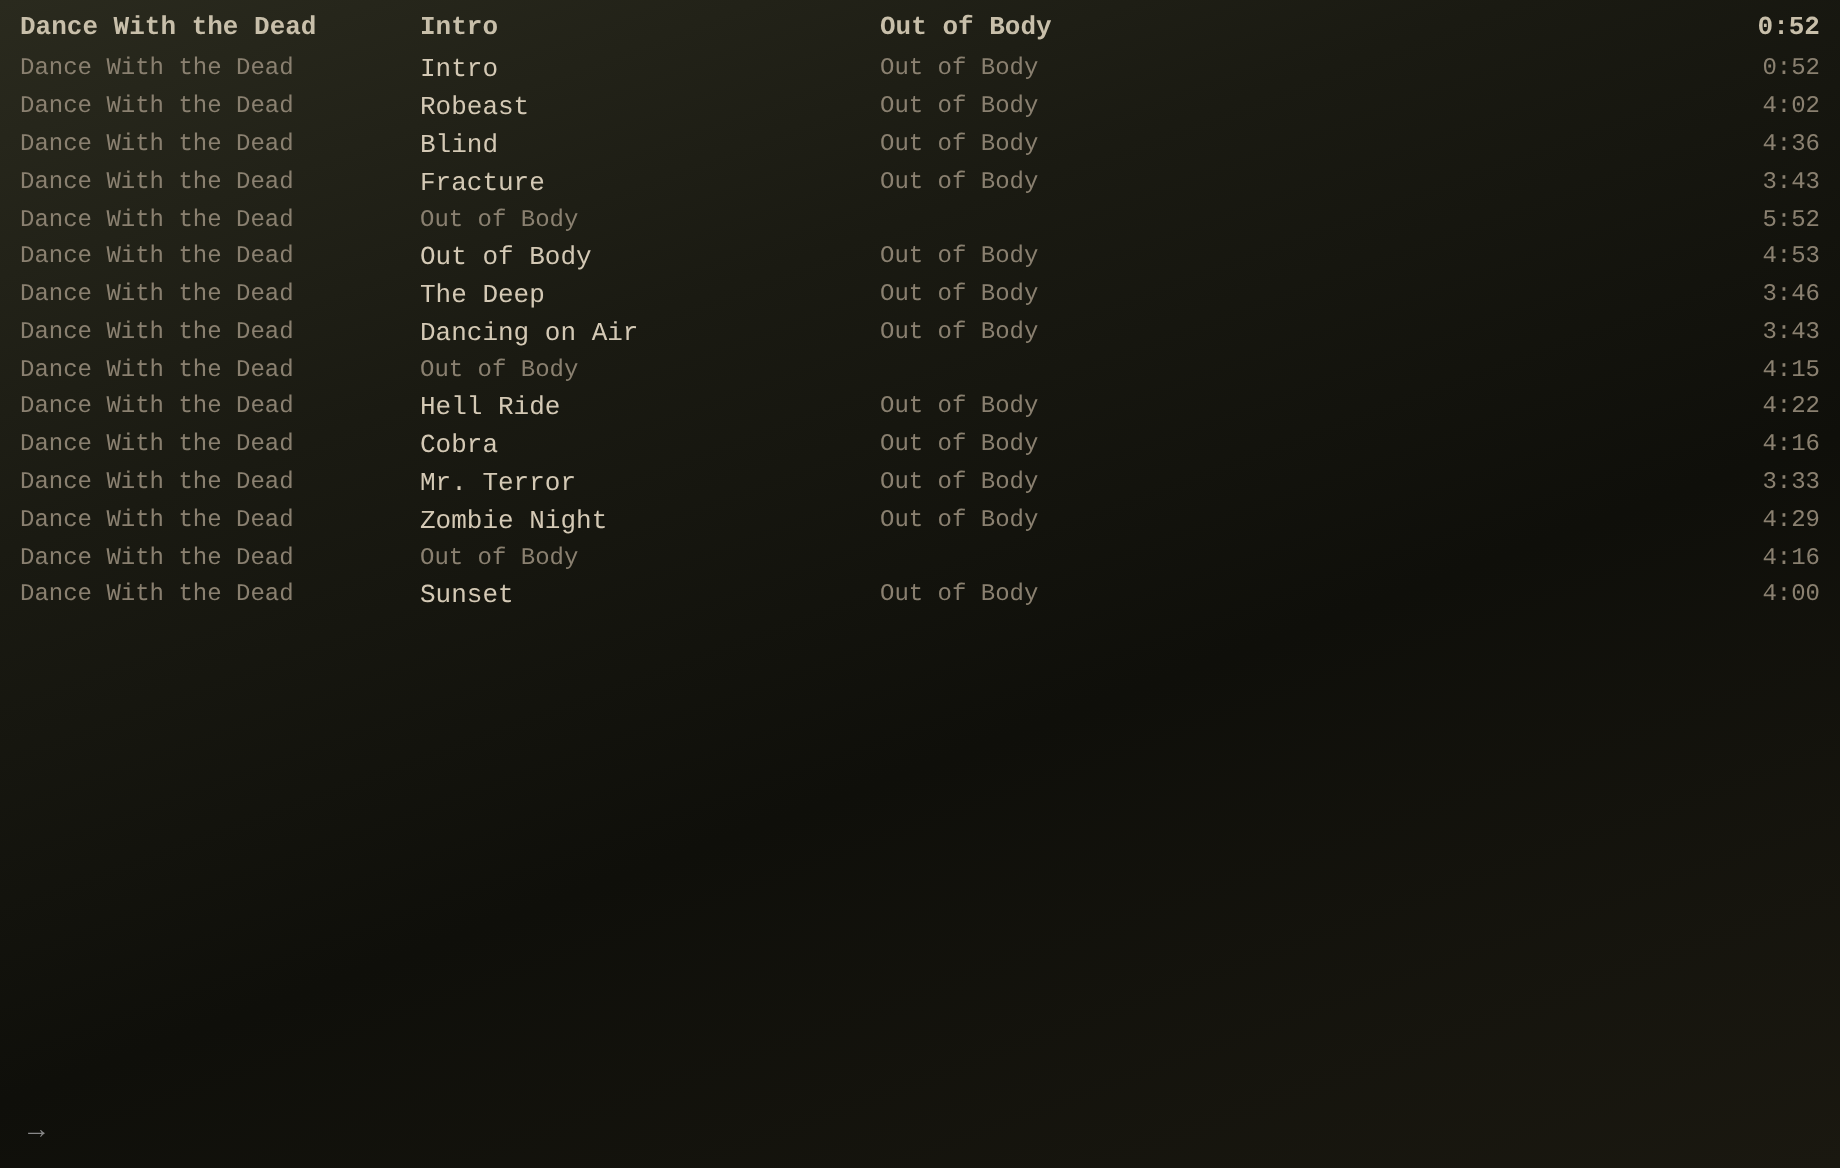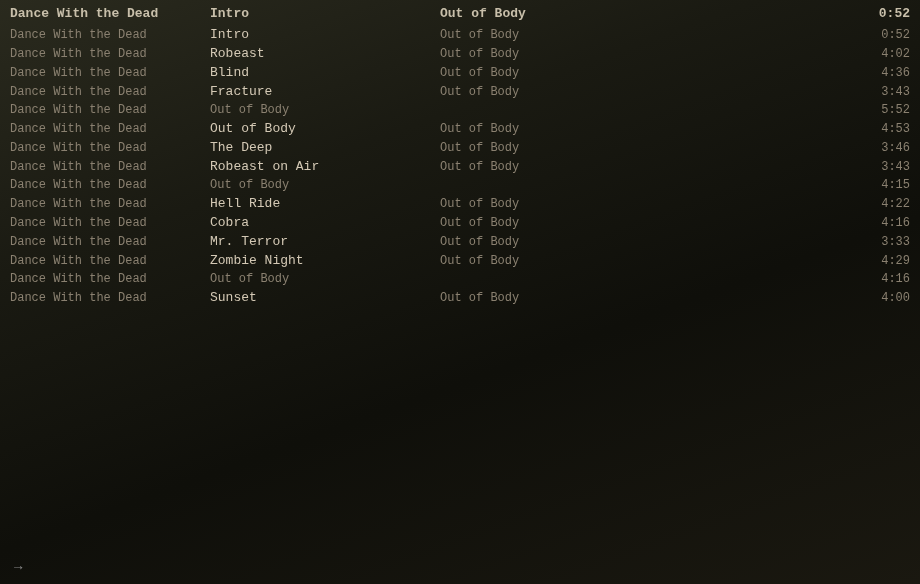--- a/index.html
+++ b/index.html
@@ -18,21 +18,21 @@
       overflow: hidden;
       position: relative;
     }
 
     .track-list {
       padding: 4px 0;
     }
 
     .track-row {
       display: flex;
-      align-items: flex-end;
+      align-items: flex-start;
       padding: 2px 10px;
       cursor: pointer;
     }
 
     .track-row.header {
       color: #c8bfaa;
       font-weight: bold;
       margin-bottom: 2px;
     }
 
@@ -135,21 +135,21 @@
       <div class="col-duration">4:53</div>
     </div>
     <div class="track-row">
       <div class="col-artist">Dance With the Dead</div>
       <div class="col-title">The Deep</div>
       <div class="col-album">Out of Body</div>
       <div class="col-duration">3:46</div>
     </div>
     <div class="track-row">
       <div class="col-artist">Dance With the Dead</div>
-      <div class="col-title">Robeast on Air</div>
+      <div class="col-title">Dancing on Air</div>
       <div class="col-album">Out of Body</div>
       <div class="col-duration">3:43</div>
     </div>
     <div class="track-row">
       <div class="col-artist">Dance With the Dead</div>
       <div class="col-album">Out of Body</div>
       <div class="col-duration">4:15</div>
     </div>
     <div class="track-row">
       <div class="col-artist">Dance With the Dead</div>

